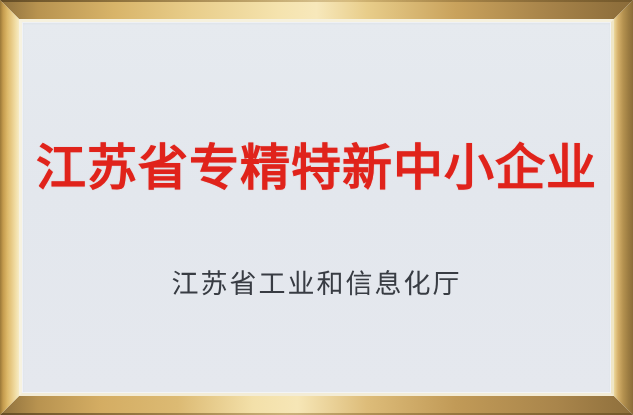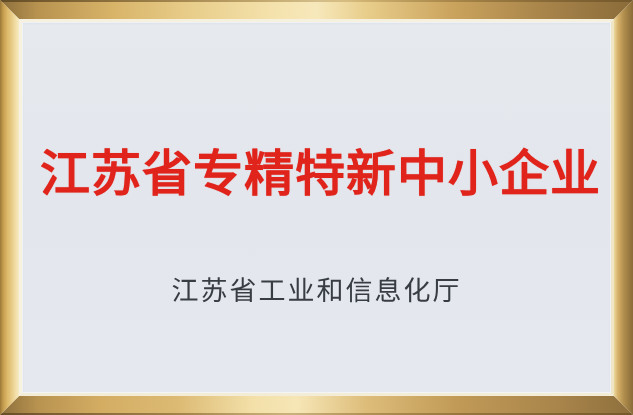--- a/index.html
+++ b/index.html
@@ -131,37 +131,37 @@
       linear-gradient(180deg, #e6eaef 0%, #e3e7ed 45%, #e5e8ee 100%);
     box-shadow: inset 0 0 0 1px rgba(255,255,255,.55),
                 inset 0 1px 3px rgba(150,160,175,.18);
     display: flex;
     flex-direction: column;
     align-items: center;
     box-sizing: border-box;
   }
 
   .title {
-    margin: 18px;
+    margin: 12px;
     position: absolute;
     top: 104px;
     left: 0; right: 0;
     text-align: center;
     color: #e0231b;
     font-family: "Liberation Serif", "DejaVu Serif", serif;
     font-weight: bold;
     font-size: 50px;
     line-height: 60px;
     letter-spacing: 1px;
     white-space: nowrap;
     text-shadow: 0 0 1px rgba(224,35,27,.4);
   }
 
   .subtitle {
-    margin: 7px;
+    margin: 0;
     position: absolute;
     top: 244px;
     left: 0; right: 0;
     text-align: center;
     color: #383c43;
     font-family: "Liberation Sans", "DejaVu Sans", sans-serif;
     font-weight: normal;
     font-size: 27px;
     line-height: 36px;
     letter-spacing: 2px;

